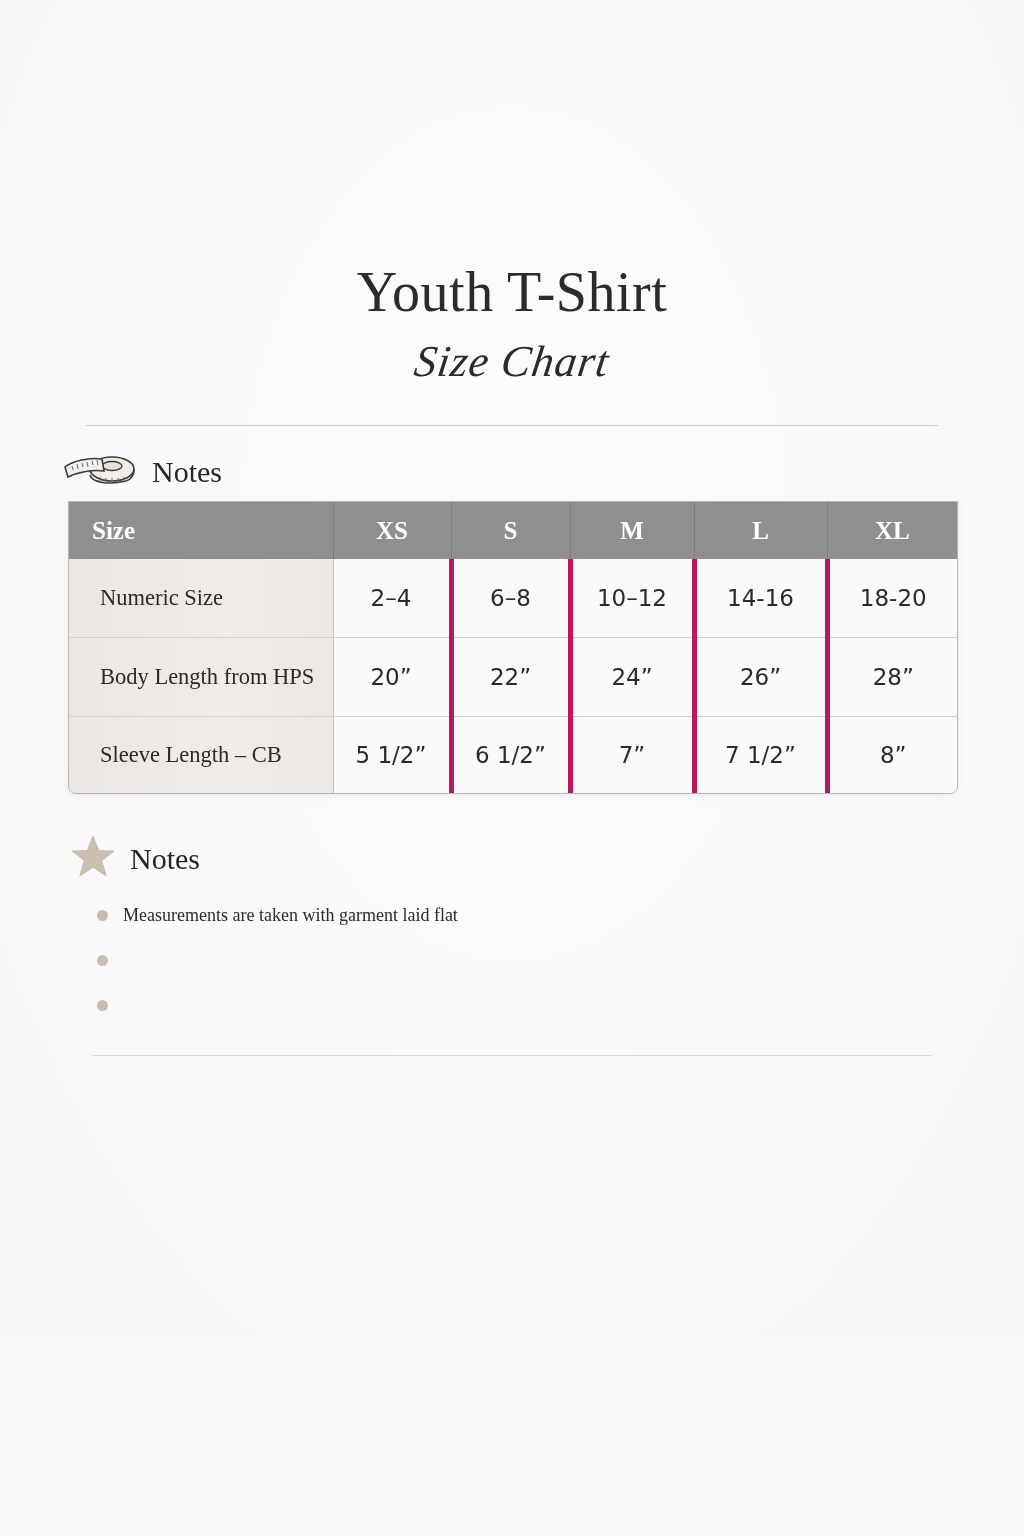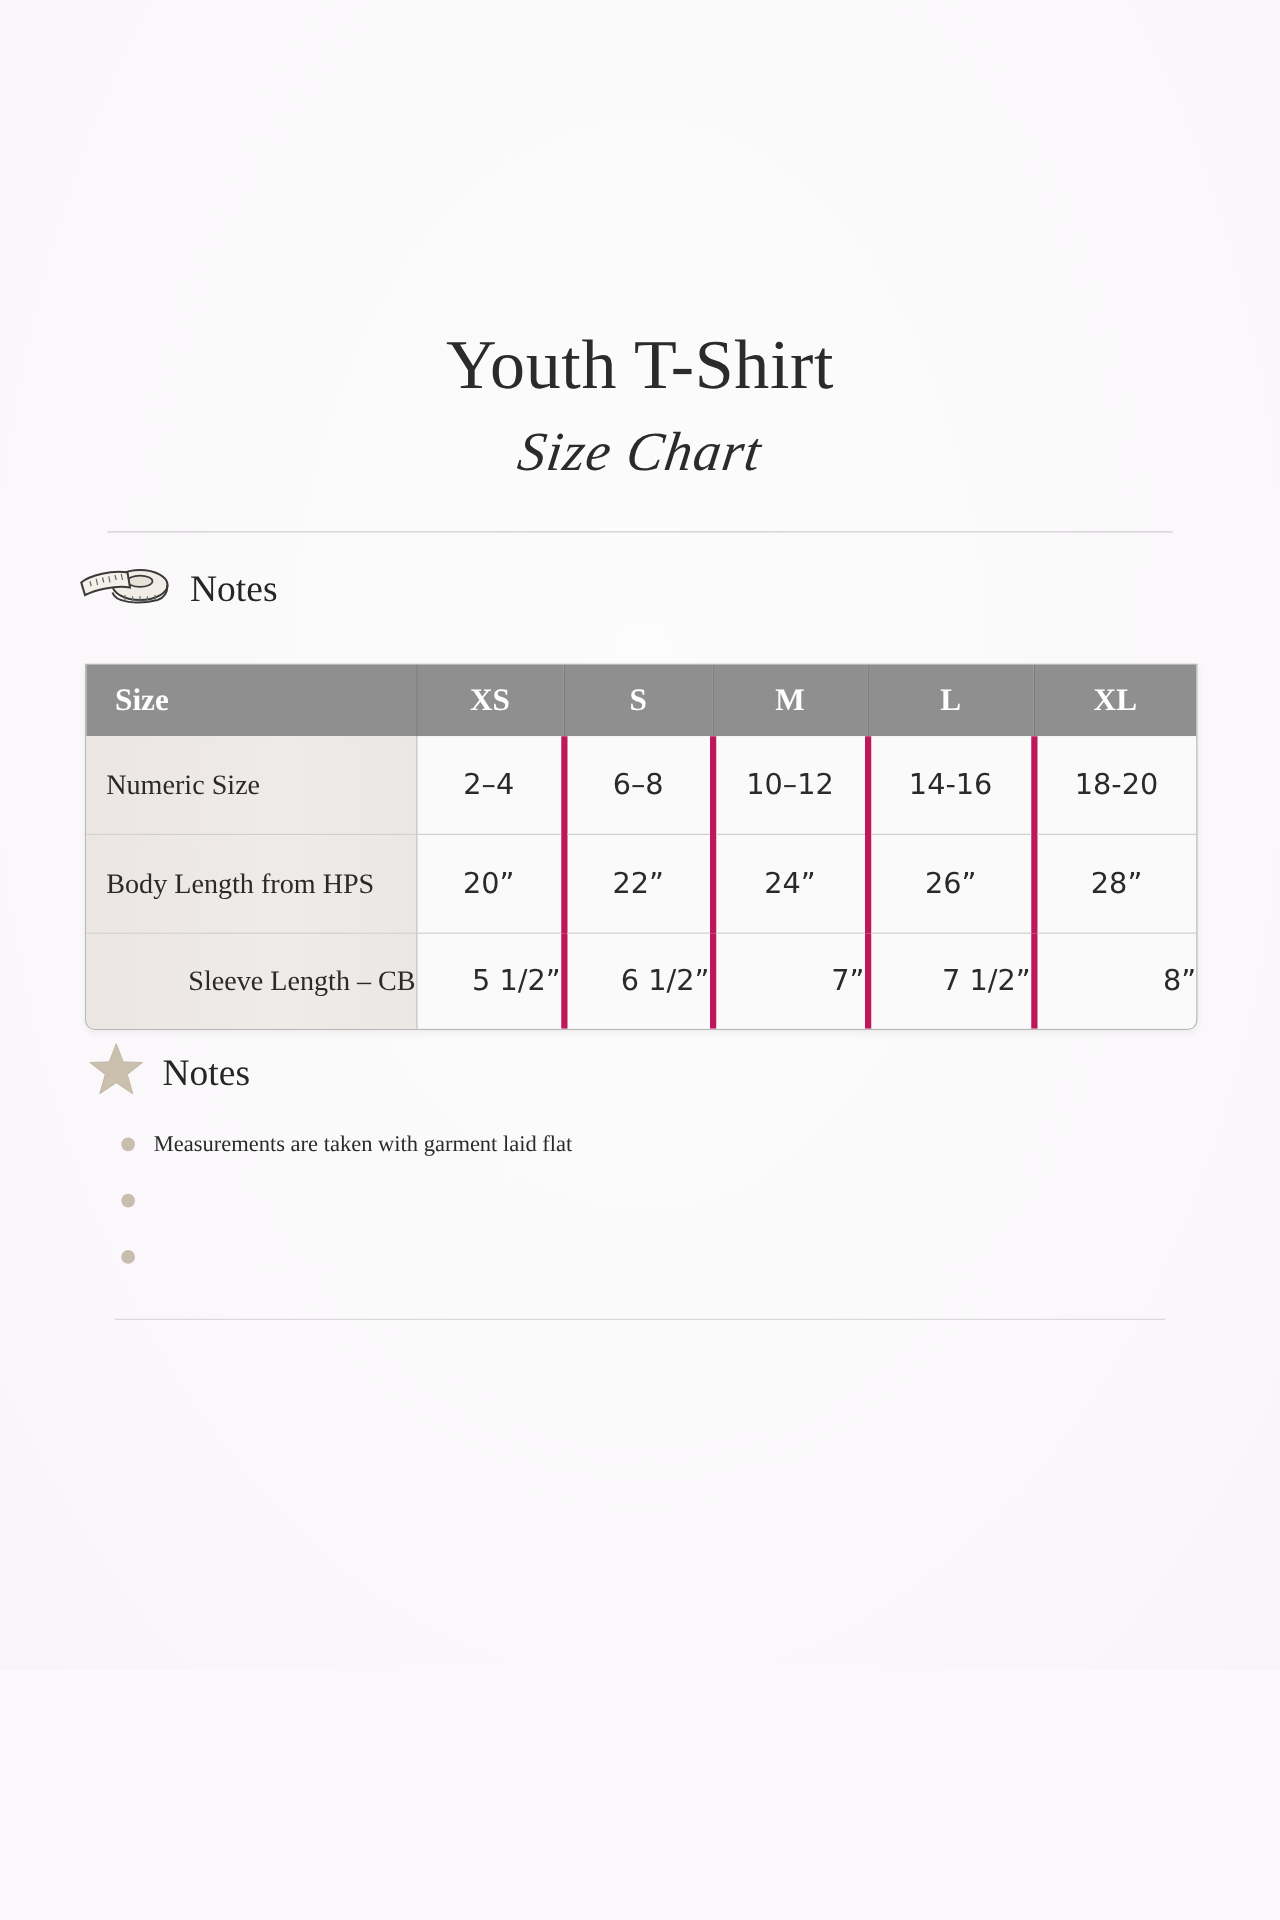--- a/index.html
+++ b/index.html
@@ -61,21 +61,21 @@
       font-size: 30px;
       color: #262626;
     }
     .section-head.one { left: 62px; top: 448px; height: 48px; }
     .section-head.two { left: 70px; top: 836px; height: 46px; }
     .section-head .label { margin-left: 14px; }
     .section-head.two .label { margin-left: 14px; }
 
     .table-wrap {
       position: absolute;
-      left: 68px; top: 531px;
+      left: 68px; top: 501px;
       width: 888px; height: 291px;
       border: 1px solid #b9b5b3;
       border-radius: 0 0 8px 8px;
       overflow: hidden;
       box-shadow: 0 2px 6px rgba(0,0,0,0.06);
       background: #fbfafa;
     }
     table {
       border-collapse: collapse;
       width: 100%;
@@ -112,25 +112,25 @@
     tbody td {
       border-right: 5px solid #be185d;
       border-bottom: 1px solid #d3cfcc;
       text-align: center;
       font-family: "DejaVu Sans", sans-serif;
       font-size: 23px;
       color: #2a2a2a;
       padding: 0;
       background: #fbfafa;
     }
-    tbody tr:last-child td { border-bottom: none; text-align: right; }
+    tbody tr:last-child td { border-bottom: none; }
     tbody td:last-child { border-right: none; }
     tbody td.rowlabel {
       text-align: left;
-      padding-left: 16px;
+      padding-left: 31px;
       font-family: "Liberation Serif", serif;
       font-size: 22.5px;
       color: #2a2a2a;
       background: linear-gradient(90deg, #ebe6e3 0%, #efebe8 60%, #ebe7e4 100%);
       border-right: 1px solid #c4bfbb;
     }
 
     .notes-list {
       position: absolute;
       left: 96px; top: 893px;

